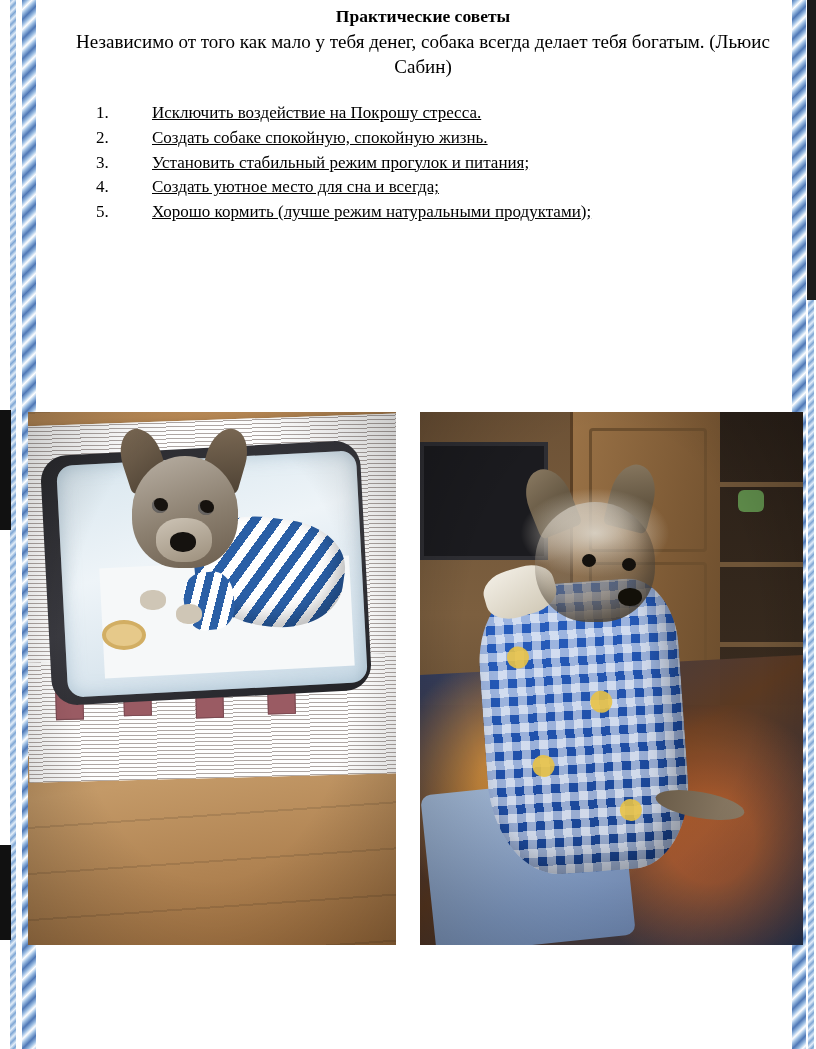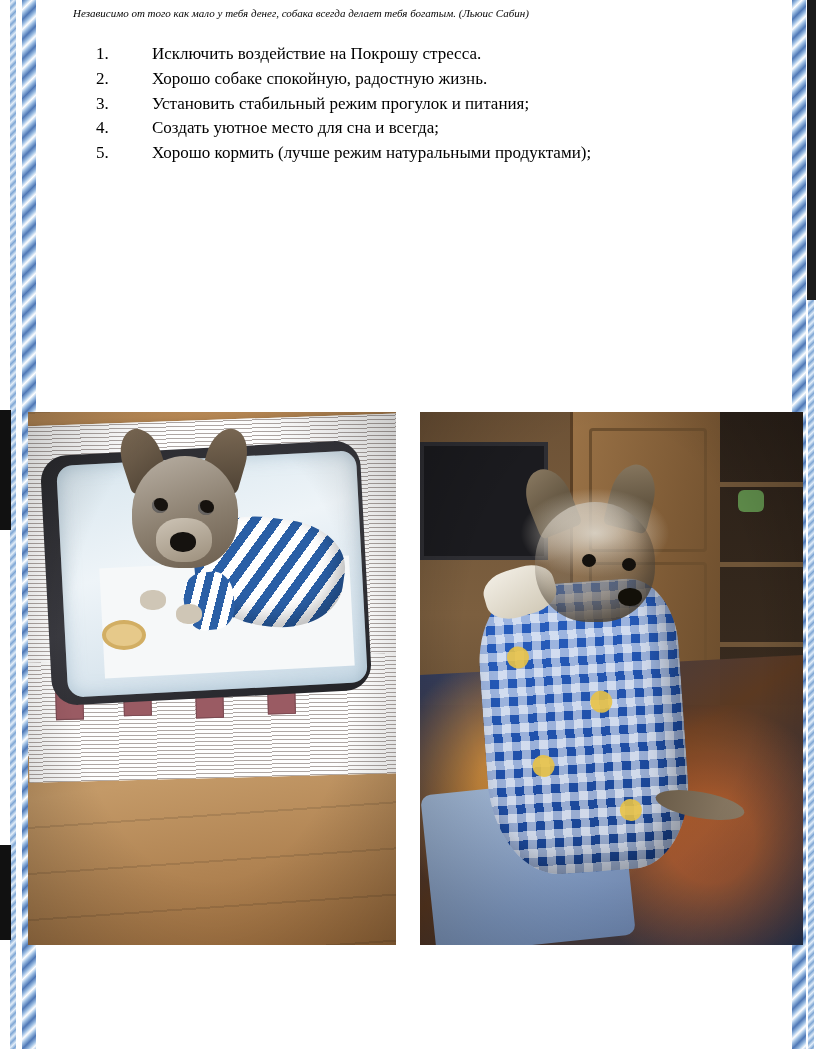--- a/index.html
+++ b/index.html
@@ -72,22 +72,22 @@
 
   .doc-title {
     text-align: center;
     font-weight: bold;
     font-size: 17.5px;
     line-height: 1.25;
     margin: 0 0 2px 0;
   }
 
   .doc-subtitle {
-    font-style: italic;
-    font-size: 11px;
+    text-align: center;
+    font-size: 19px;
     line-height: 1.3;
     margin: 0 auto;
     width: 700px;
   }
 
   .list {
     margin-top: 22px;
   }
 
   .list-item {
@@ -99,20 +99,21 @@
   .list-item .num {
     width: 52px;
     text-align: left;
     padding-left: 44px;
     box-sizing: border-box;
     flex: 0 0 auto;
   }
   .list-item .txt {
     flex: 1 1 auto;
     padding-left: 48px;
+    text-decoration: underline;
   }
 
   
   .para-justified {
     font-size: 17px;
     line-height: 1.45;
     text-align: justify;
     text-indent: 44px;
     margin-top: 0;
   }
@@ -455,33 +456,34 @@
 <div class="page-border left"></div>
 <div class="page-border right"></div>
 <div class="page-border-outer right"></div>
 
 <div class="edge-notch n1"></div>
 <div class="edge-notch n2"></div>
 <div class="edge-notch n3"></div>
 
 <div class="content">
 
+  <div class="doc-title">Практические советы</div>
 
   <div class="doc-subtitle">Независимо от того как мало у тебя денег, собака всегда делает тебя богатым. (Льюис Сабин)</div>
 
   <div class="list">
 
     <div class="list-item">
       <span class="num">1.</span>
       <span class="txt">Исключить воздействие на Покрошу стресса.</span>
     </div>
 
     <div class="list-item">
       <span class="num">2.</span>
-      <span class="txt">Хорошо собаке спокойную, радостную жизнь.</span>
+      <span class="txt">Создать собаке спокойную, спокойную жизнь.</span>
     </div>
 
     <div class="list-item">
       <span class="num">3.</span>
       <span class="txt">Установить стабильный режим прогулок и питания;</span>
     </div>
 
     <div class="list-item">
       <span class="num">4.</span>
       <span class="txt">Создать уютное место для сна и всегда;</span>

